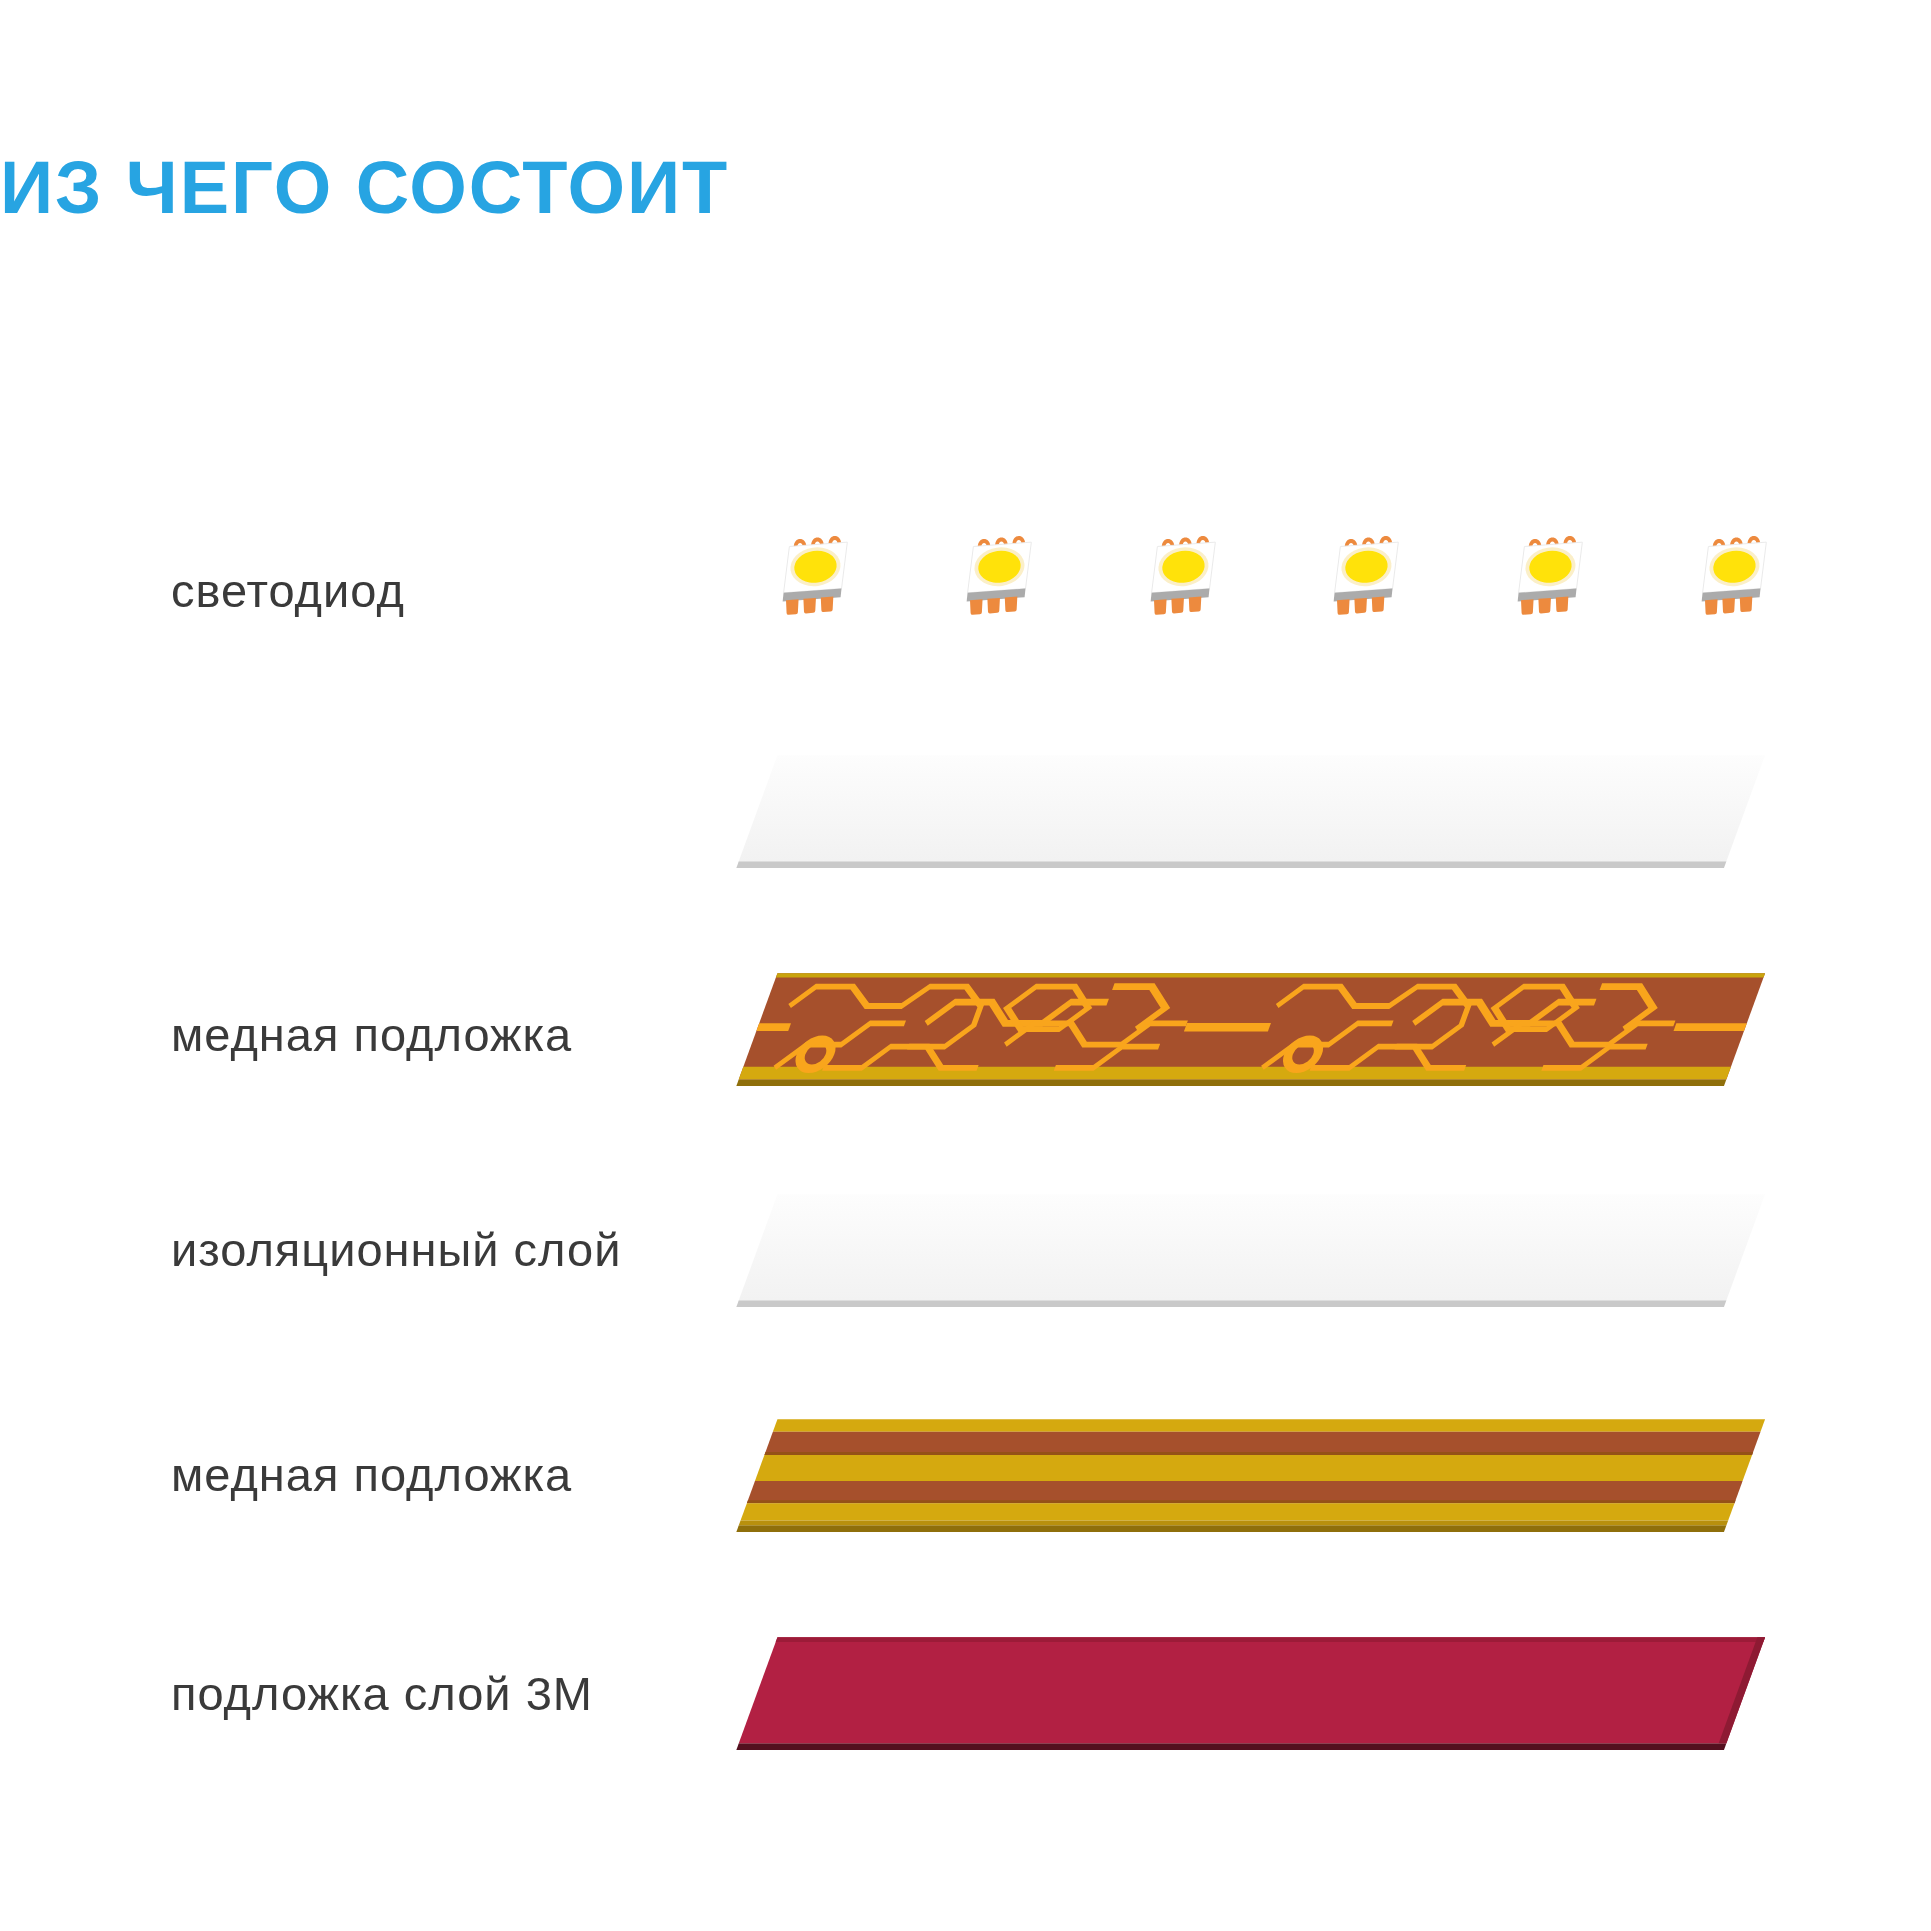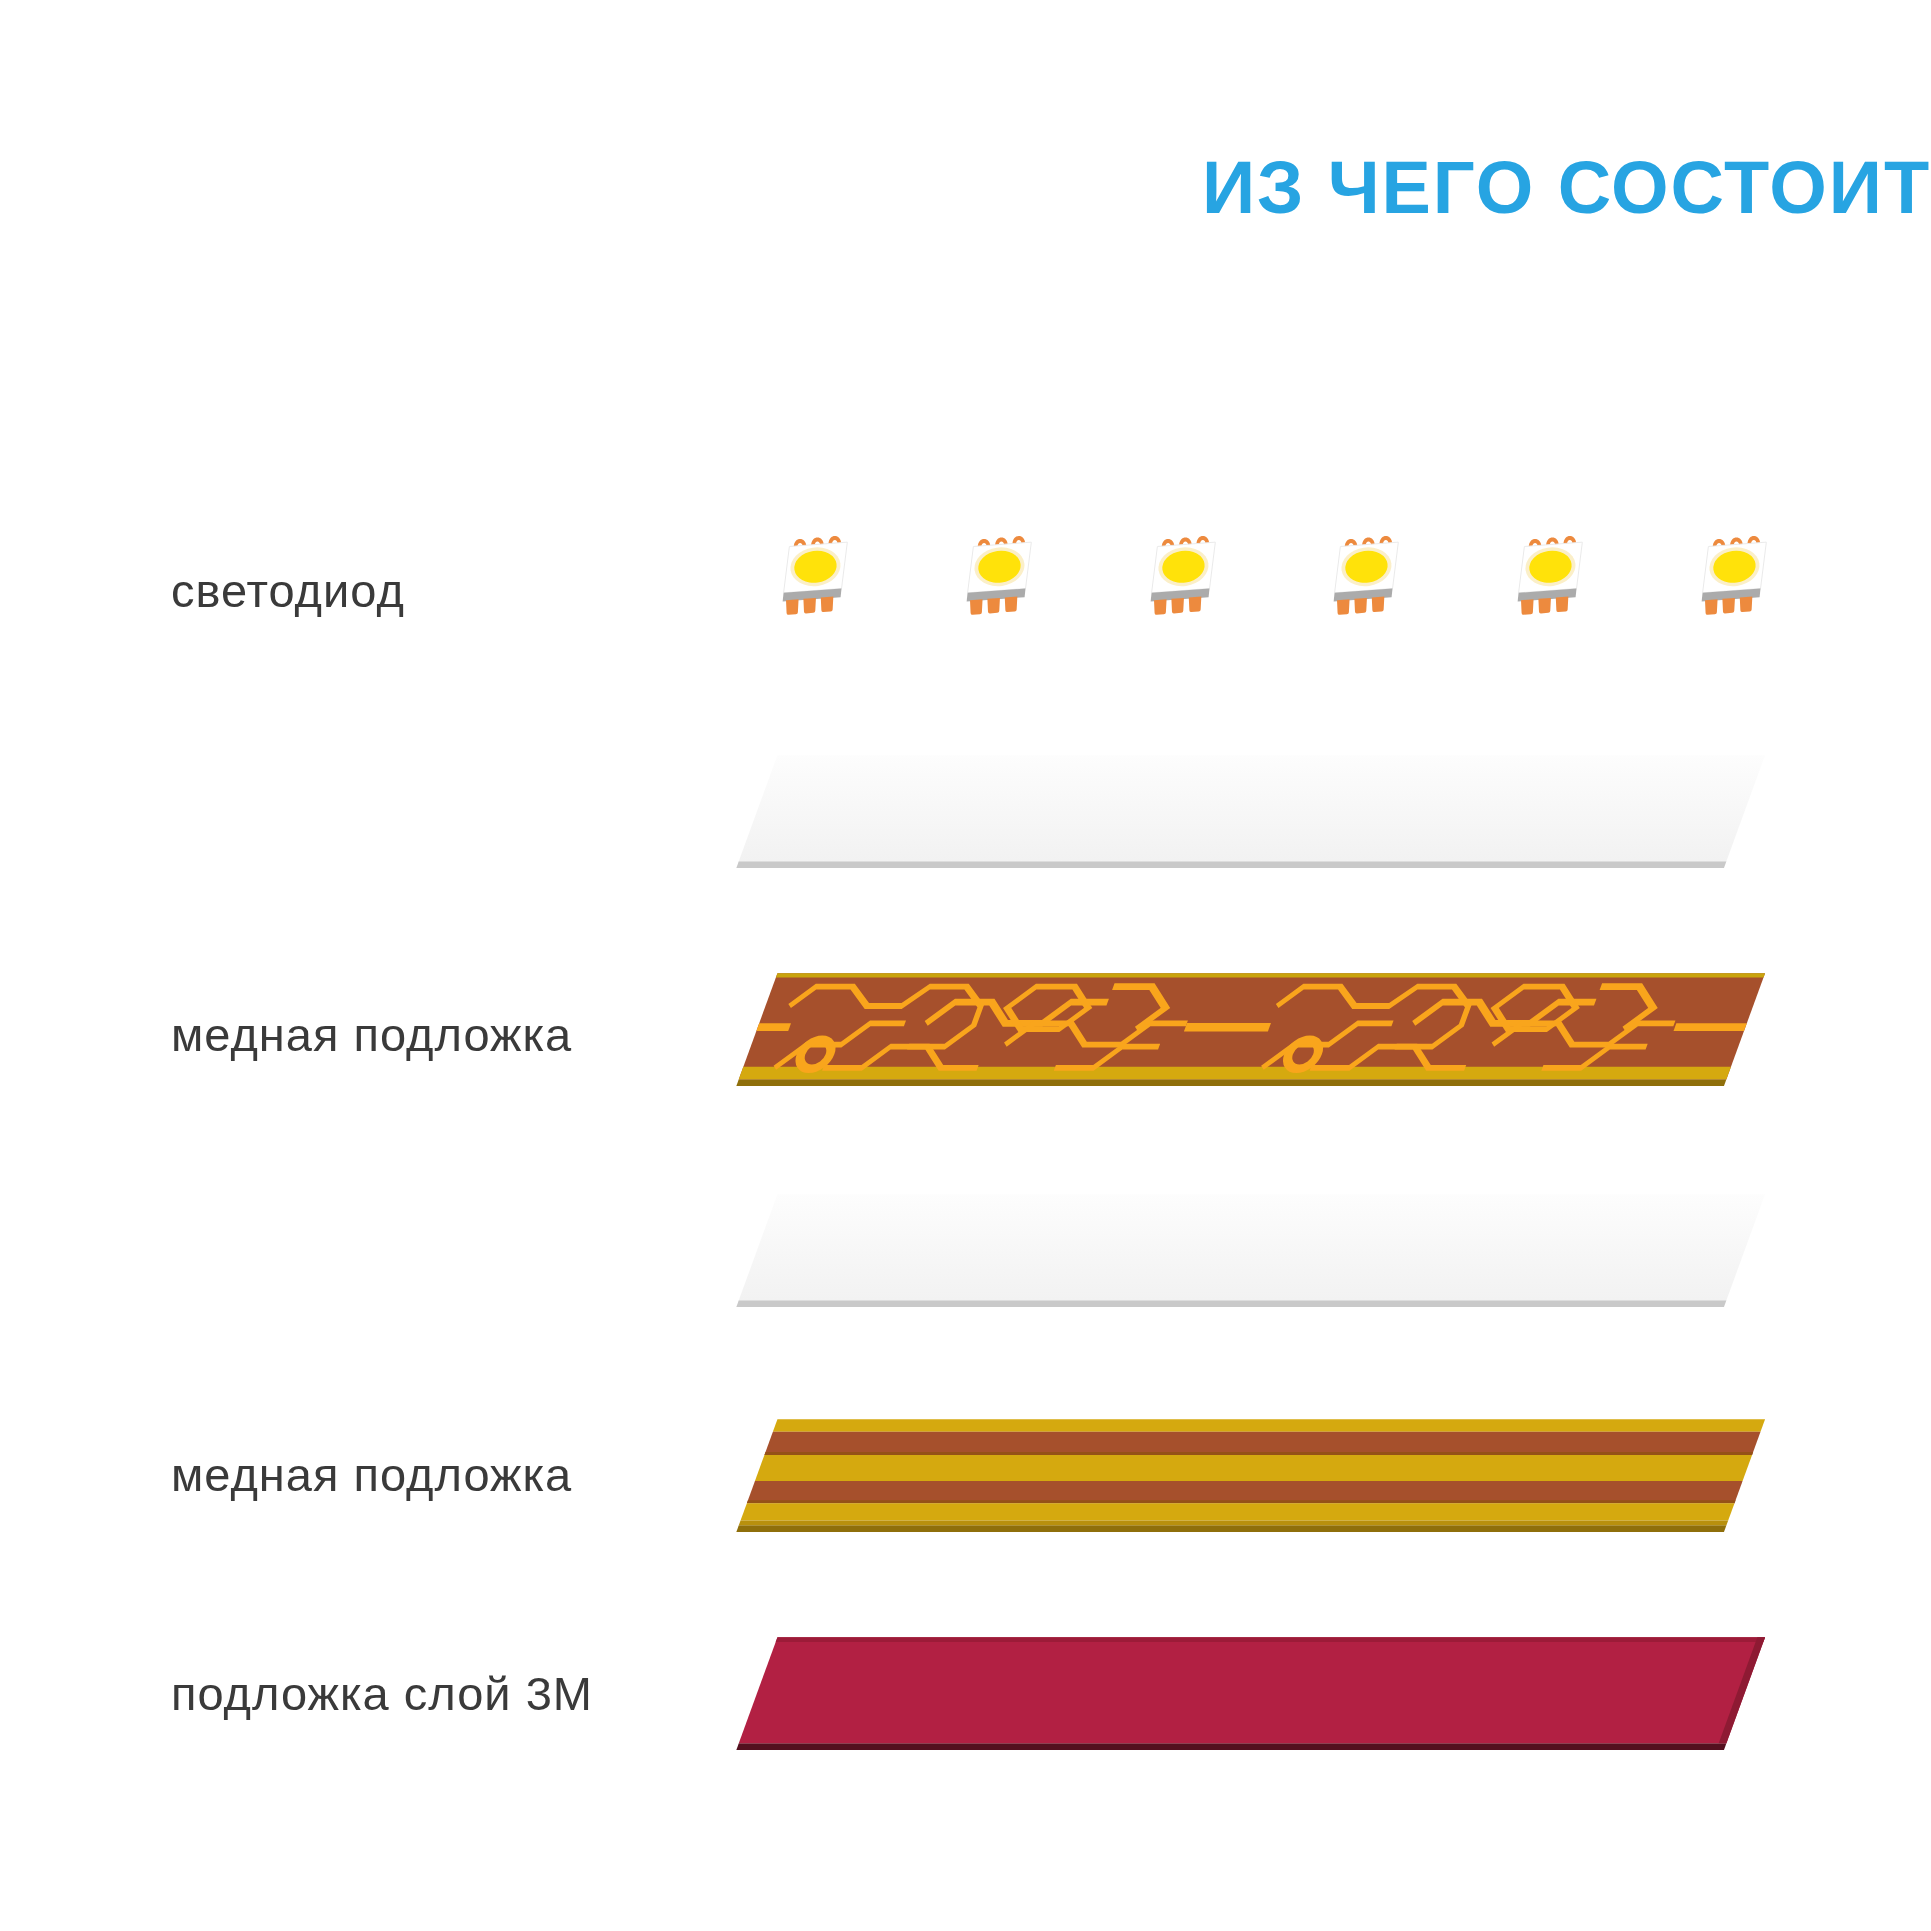--- a/index.html
+++ b/index.html
@@ -1,21 +1,21 @@
 <!DOCTYPE html>
 <html style="--title-blue: #27A4E2; --label-gray: #3A3A3A; --white-strip-top: #FDFDFD; --white-strip-bottom: #F2F2F2; --strip-shadow: #C9C9C9; --copper-brown: #A6502C; --trace-orange: #F9A51C; --gold: #D5A90F; --gold-edge: #C9A40E; --gold-dark: #B8900D; --gold-shadow: #8F6F0B; --brown-edge: #955117; --adhesive-red: #B22043; --adhesive-red-dark: #9C1B38; --adhesive-red-edge: #8E1A33; --adhesive-shadow: #54101F; --pin-orange: #ED8A3E; --led-yellow: #FFE20A; --led-halo: #FBEFC8; --chip-gray: #ABABAB; --chip-outline: #E9E9E9;"><head>
 <meta charset="utf-8">
 <style>
   html,body{margin:0;padding:0;background:#ffffff;}
   body{width:1931px;height:1931px;font-family:"Liberation Sans","DejaVu Sans",sans-serif;}
   .canvas{position:relative;width:1931px;height:1931px;background:#ffffff;overflow:hidden;}
 
   .title{
     position:absolute;top:145px;left:0;width:1931px;
-    text-align:right;color:var(--title-blue,#27A4E2);
+    text-align:left;color:var(--title-blue,#27A4E2);
     font-weight:bold;font-size:74px;line-height:85px;letter-spacing:1.9px;
   }
 
   .layer-label{
     position:absolute;left:171px;transform:translateY(-50%);
     font-size:47px;letter-spacing:1px;color:var(--label-gray,#3A3A3A);
     white-space:nowrap;font-weight:400;
   }
 
   .strip{position:absolute;left:734px;}
@@ -213,20 +213,21 @@
           <path d="M308,74 L330,52 H368 L390,74 H428 L450,52 H488"></path>
           <path d="M318,14 H358 L380,36 L358,58 H318 L296,36 Z"></path>
           <path d="M398,14 H438 L460,36 L438,58" stroke-width="7"></path>
           <path d="M368,98 H408 L430,76 H468"></path>
           <circle cx="115" cy="84" r="15" stroke-width="9"></circle>
         </g>
       </g>
     </g>
   </svg>
 
+  <div class="layer-label" style="top:1249px">изоляционный слой</div>
   <svg class="strip" style="top:1194px" width="1033" height="121" viewBox="0 0 1070 125">
     <defs>
       <linearGradient id="wg2" x1="0" y1="0" x2="0" y2="1">
         <stop offset="0" style="stop-color:var(--white-strip-top,#FDFDFD)"></stop>
         <stop offset="1" style="stop-color:var(--white-strip-bottom,#F2F2F2)"></stop>
       </linearGradient>
     </defs>
     <g transform="skewX(-20)">
       <rect x="45" y="110" width="1023" height="7" style="fill:var(--strip-shadow,#C9C9C9)"></rect>
       <rect x="45" y="0" width="1023" height="110" fill="url(#wg2)"></rect>

